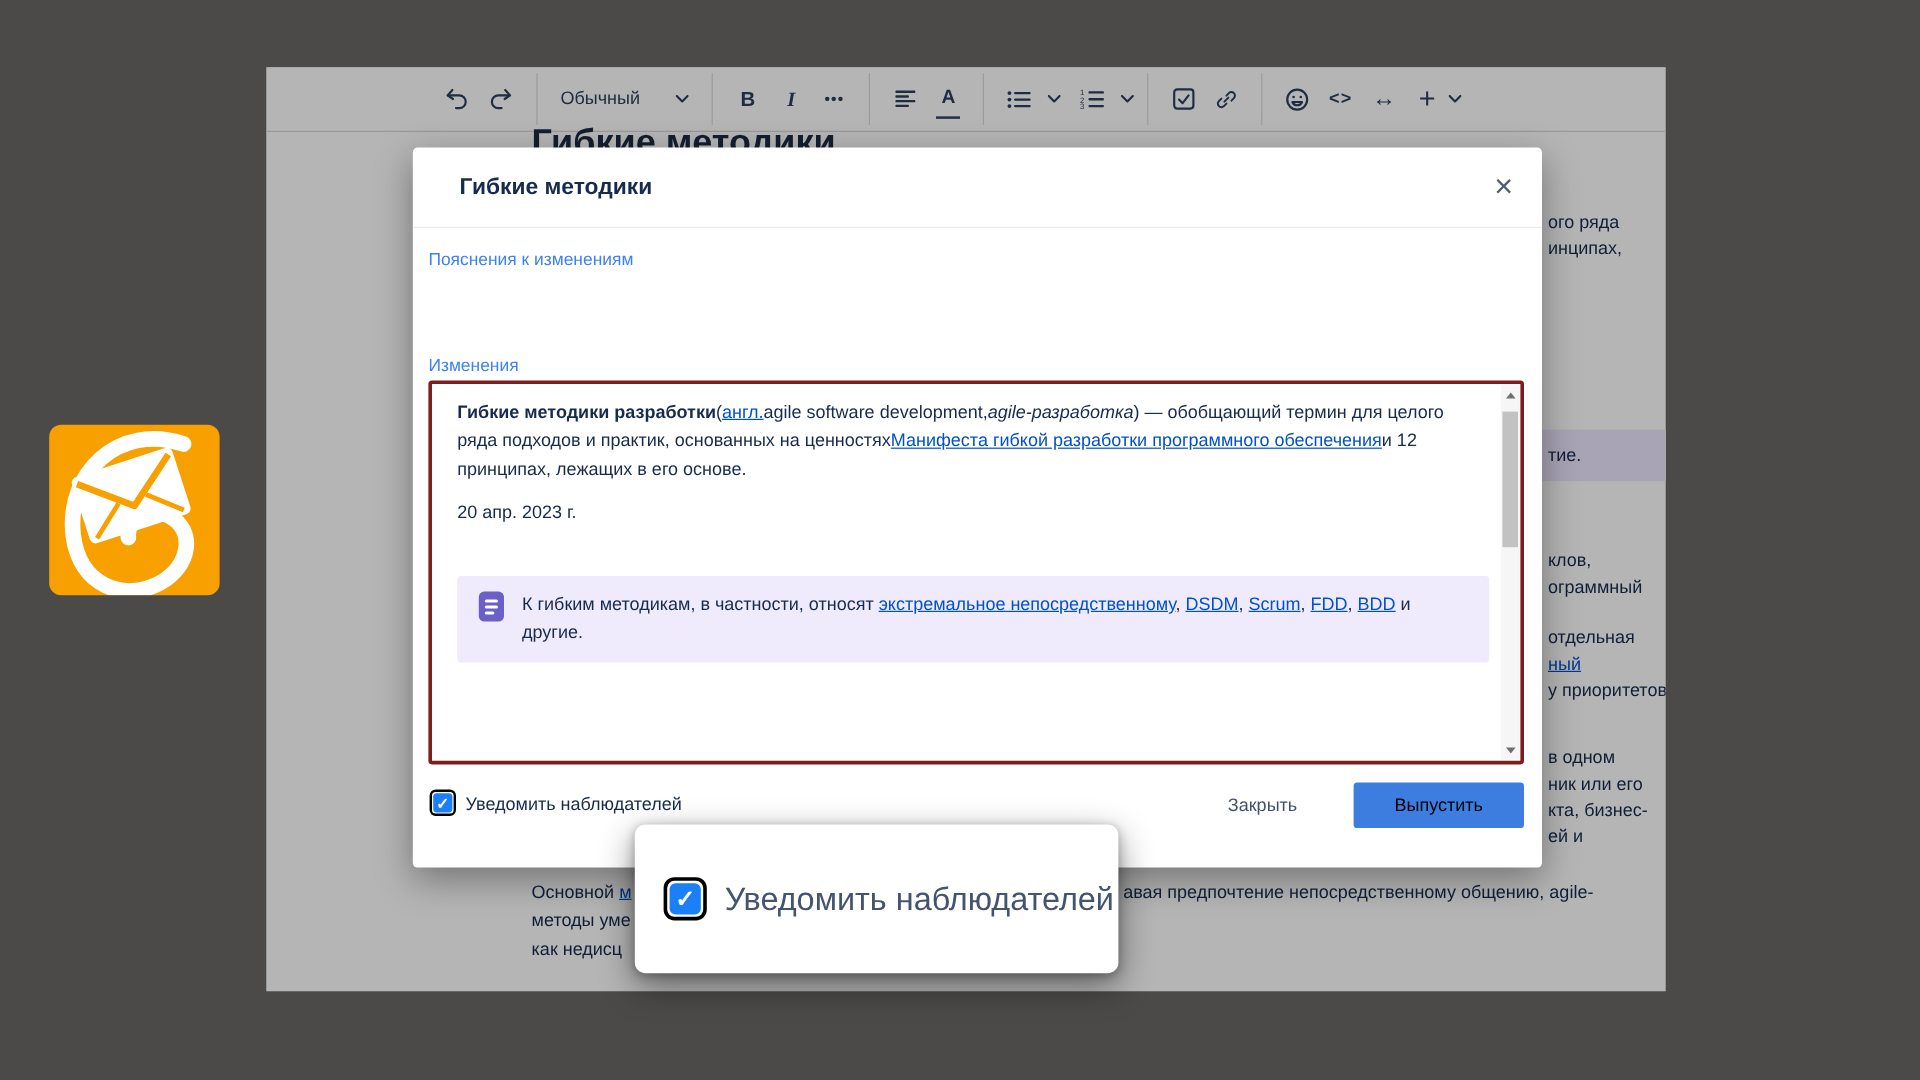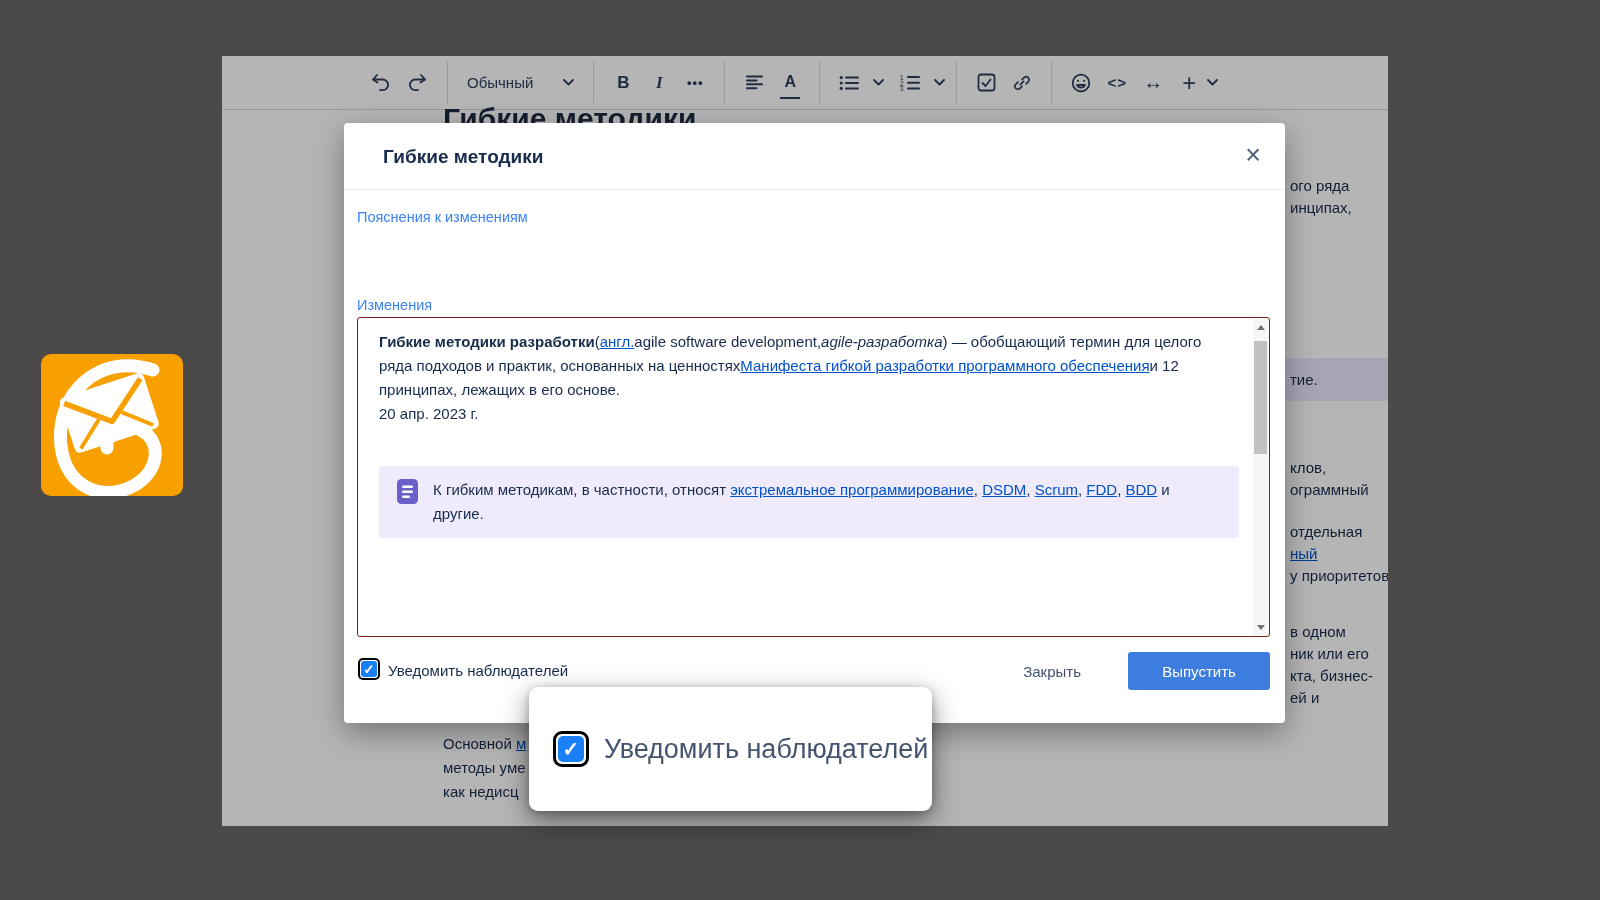--- a/index.html
+++ b/index.html
@@ -43,25 +43,25 @@
   .m-header { position:absolute; left:0; top:0; width:100%; height:67px;
               border-bottom:1px solid #ebecf0; }
   .m-title { position:absolute; left:39px; top:23px; font-size:19px; font-weight:600; }
   .m-close { position:absolute; right:24px; top:17px; font-size:27px; color:#505F79; cursor:pointer; line-height:30px; }
   .m-label { position:absolute; left:13px; font-size:14.5px; color:#3b82f6; }
   .m-input { position:absolute; left:13px; top:107px; width:913px; height:57px;
              border:1px solid #c8cdd6; border-radius:3px; padding:0 20px;
              font-size:15px; font-family:"Liberation Sans",sans-serif; color:#172B4D; }
   .m-input::placeholder { color:#8892A6; }
   .preview { position:absolute; left:13px; top:194px; width:913px; height:320px;
-             border:1px solid #7f1d1d; border-radius:3px; overflow:hidden;
+             border:3px solid #7f1d1d; border-radius:3px; overflow:hidden;
              font-size:15px; line-height:24px; }
   .pv-inner { padding:12px 40px 0 21px; width:898px; }
   .pv-p1 { width:858px; }
-  .pv-date { }
+  .pv-date { margin-top:12px; }
   .pv-img { margin-top:12px; display:flex; align-items:center; }
   .pv-panel { margin-top:40px; width:860px; background:#EFEBFC; border-radius:3px;
               display:flex; gap:13px; padding:12px 16px; align-items:flex-start; }
   .pv-panel-text { width:745px; }
   .pv-clip { position:absolute; left:21px; top:313px; white-space:nowrap; }
   .b { font-weight:700; } .i { font-style:italic; }
 
   
   .sb { position:absolute; top:1px; right:1px; bottom:1px; width:15px; background:#f6f6f6; }
   .sb-btn { position:absolute; left:0; width:15px; height:16px; display:flex; align-items:center; justify-content:center; }
@@ -72,21 +72,21 @@
 
   
   .focus-ring { position:absolute; left:14px; top:535px; width:22px; height:22px;
                 border:2px solid #000; border-radius:5px; background:#fff;
                 display:flex; align-items:center; justify-content:center; cursor:pointer; }
   .cb { width:16px; height:16px; background:#1B7FF5; border-radius:3px; color:#fff;
         font-size:13px; font-weight:700; display:flex; align-items:center; justify-content:center; }
   .notify-label { position:absolute; left:44px; top:539px; font-size:15px; }
   .btn-close { position:absolute; right:204px; top:540px; font-size:15px; color:#42526E; cursor:pointer; }
   .btn-primary { position:absolute; right:15px; top:529px; width:142px; height:38px;
-                 background:#3D7DE0; border-radius:3px; color:#ffffff; font-size:15px;
+                 background:#3D7DE0; border-radius:3px; color:#000000; font-size:15px;
                  display:flex; align-items:center; justify-content:center; cursor:pointer; }
 
   
   .callout { position:absolute; left:529px; top:687px; width:403px; height:124px;
              background:#fff; border-radius:9px; z-index:4;
              box-shadow:0 10px 28px rgba(0,0,0,0.45), 0 2px 8px rgba(0,0,0,0.25);
              display:flex; align-items:center; padding-left:24px; gap:15px; }
   .big-ring { width:36px; height:36px; border:3px solid #000; border-radius:9px; background:#fff;
               display:flex; align-items:center; justify-content:center; }
   .big-cb { width:26px; height:26px; background:#1B7FF5; border-radius:5px; color:#fff;
@@ -215,20 +215,21 @@
     <span class="frag" style="top:425px">ограммный</span>
     <span class="frag" style="top:467px">отдельная</span>
     <span class="frag lnk" style="top:489px">ный</span>
     <span class="frag" style="top:511px">у приоритетов</span>
     <span class="frag" style="top:567px">в одном</span>
     <span class="frag" style="top:589px">ник или его</span>
     <span class="frag" style="top:611px">кта, бизнес-</span>
     <span class="frag" style="top:633px">ей и</span>
 
     <span class="bg-line" style="left:221px;top:679px"><span>Основной </span><span class="lnk">м</span></span>
+    <span class="bg-line" style="left:714px;top:679px">авая предпочтение непосредственному общению, agile-</span>
     <span class="bg-line" style="left:221px;top:703px">методы уме</span>
     <span class="bg-line" style="left:221px;top:727px">как недисц</span>
   </div>
 
   <div class="blanket"></div>
 
   <div class="modal">
     <div class="m-header">
       <span class="m-title">Гибкие методики</span>
       <span class="m-close">×</span>
@@ -245,21 +246,21 @@
         </div>
         <div class="pv-date">20 апр. 2023 г.</div>
         <div class="pv-panel">
           <svg width="25" height="27" viewBox="0 0 25 27">
               <rect x="2" y="1" width="21" height="25" rx="4.5" fill="#6B5FC8"></rect>
               <rect x="7" y="7.5" width="11" height="2.6" rx="1.3" fill="#fff"></rect>
               <rect x="7" y="12.5" width="11" height="2.6" rx="1.3" fill="#fff"></rect>
               <rect x="7" y="17.5" width="8" height="2.6" rx="1.3" fill="#fff"></rect>
             </svg>
           <div class="pv-panel-text">
-            <span>К гибким методикам, в частности, относят </span><span class="lnk">экстремальное программирование</span><span>, </span><span class="lnk">DSDM</span><span>, </span><span class="lnk">Scrum</span><span>, </span><span class="lnk">FDD</span><span>, </span><span class="lnk">BDD</span><span> и другие.</span>
+            <span>К гибким методикам, в частности, относят </span><span class="lnk">экстремальное непосредственному</span><span>, </span><span class="lnk">DSDM</span><span>, </span><span class="lnk">Scrum</span><span>, </span><span class="lnk">FDD</span><span>, </span><span class="lnk">BDD</span><span> и другие.</span>
           </div>
         </div>
       </div>
       <div class="pv-clip">Большинство гибких методологий нацелены на минимизацию рисков, путём сведения разработки к серии коротких циклов,</div>
       <div class="sb">
         <div class="sb-btn sb-up">
             <span class="tri-up"></span>
           </div>
         <div class="sb-thumb"></div>
         <div class="sb-btn sb-down">

